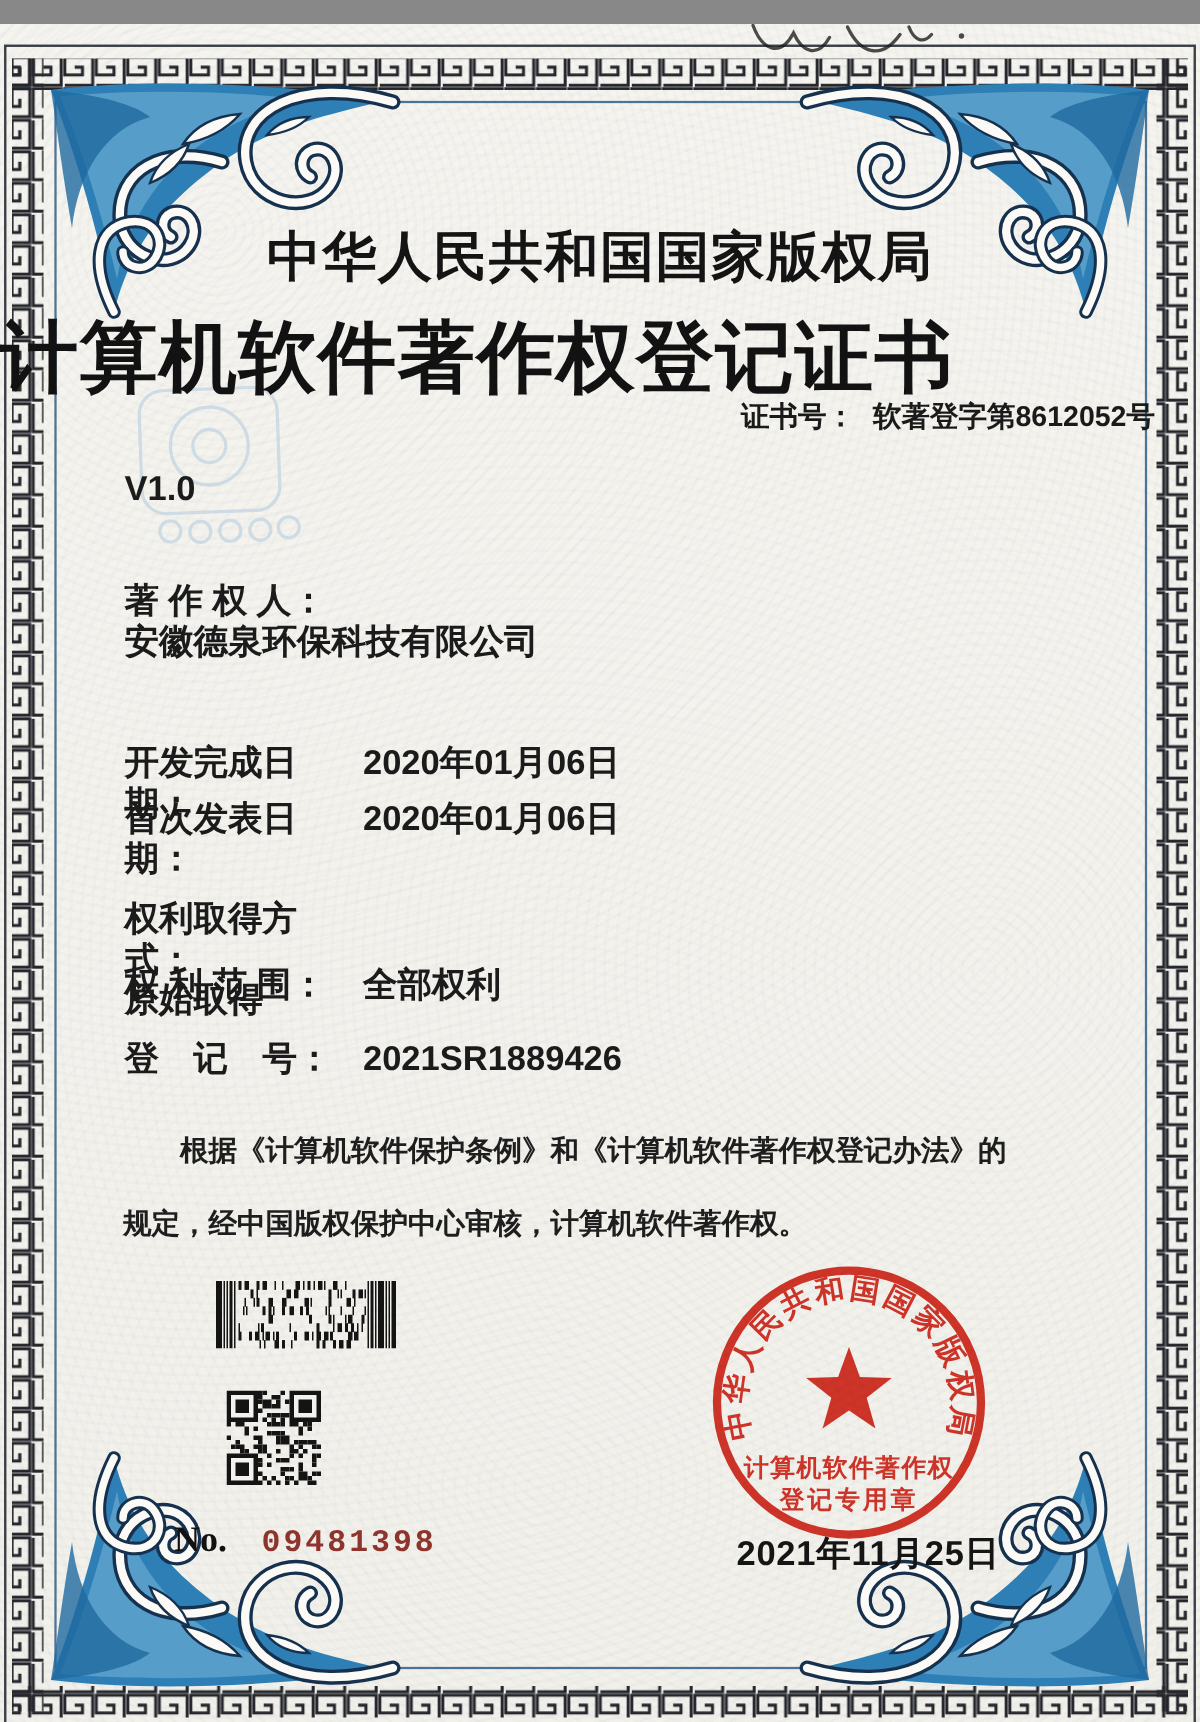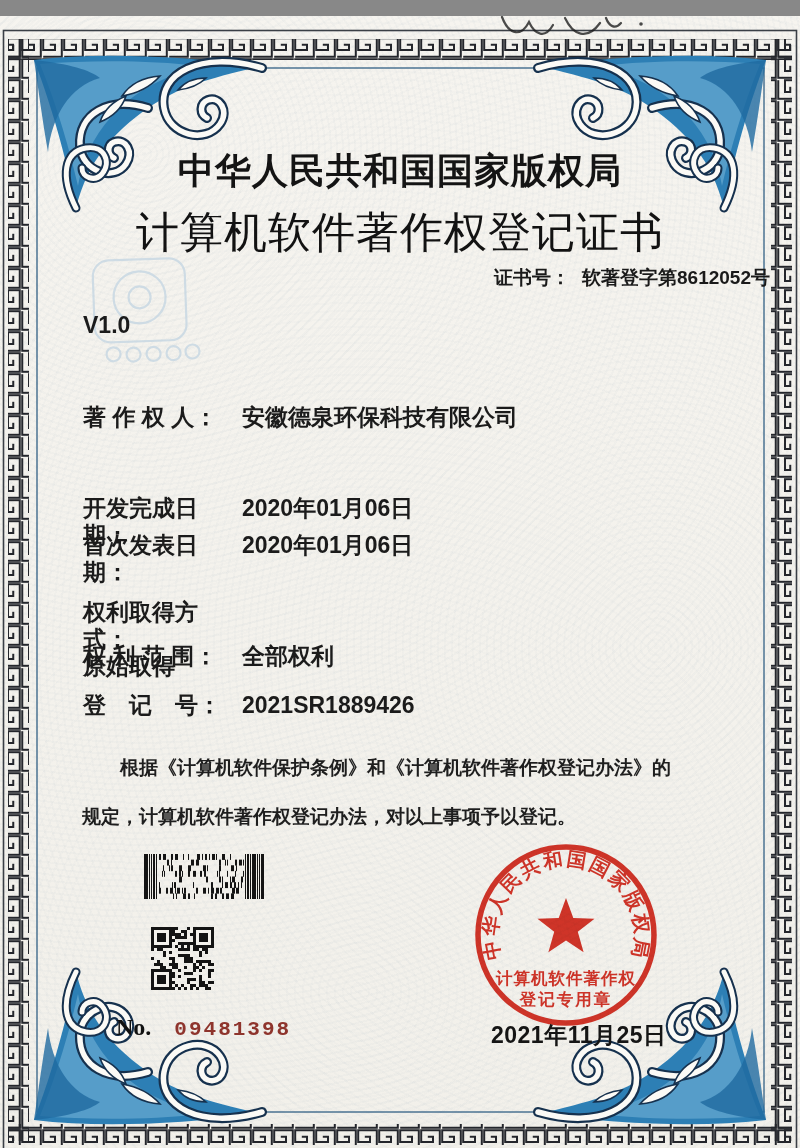--- a/index.html
+++ b/index.html
@@ -9,22 +9,22 @@
       repeating-radial-gradient(circle at 18% 12%, rgba(150,170,185,.05) 0 2px, transparent 2px 6px),
       repeating-radial-gradient(circle at 82% 55%, rgba(150,170,185,.045) 0 2px, transparent 2px 7px),
       repeating-radial-gradient(circle at 45% 85%, rgba(160,175,190,.04) 0 2px, transparent 2px 8px),
       linear-gradient(#f6f4ef,#f2f0ea);
     font-family:"Liberation Sans","DejaVu Sans",sans-serif;color:#1c1c1c;
   }
   .abs{position:absolute;}
   svg.layer{position:absolute;pointer-events:none;}
   .t1{top:131px;left:0;right:0;text-align:center;font-family:"Liberation Serif","DejaVu Serif",serif;
       font-weight:bold;font-size:36px;letter-spacing:1px;color:#141414;}
-  .t2{top:188px;left:0;right:0;text-align:center;font-family:"Liberation Serif","DejaVu Serif",serif;
-      font-weight:normal;font-size:43px;letter-spacing:1px;color:#121212;}
+  .t2{top:188px;left:0;right:0;font-family:"Liberation Serif","DejaVu Serif",serif;
+      font-weight:bold;font-size:52px;letter-spacing:1px;color:#121212;}
   .certno{top:249px;left:494px;font-weight:bold;font-size:19px;display:flex;gap:12px;color:#1a1a1a;}
   .row{position:absolute;left:83px;display:flex;font-weight:bold;font-size:23px;line-height:27px;color:#1b1b1b;}
   .row .lab{width:159px;flex:none;}
   .row .val{white-space:nowrap;}
   .bodytext{position:absolute;left:82px;width:660px;font-weight:bold;font-size:19px;
       line-height:49px;color:#1e1e1e;}
   .bodytext .ln1{padding-left:38px;}
   .serial{top:998px;left:116px;display:flex;align-items:baseline;gap:23px;}
   .serial .pfx{font-family:"Liberation Serif","DejaVu Serif",serif;font-weight:bold;font-size:24px;color:#111;}
   .serial .num{font-family:"Liberation Mono","DejaVu Sans Mono",monospace;font-size:21px;
@@ -103,21 +103,21 @@
   <div class="abs certno">
     <span>证书号：</span>
     <span>软著登字第8612052号</span>
   </div>
 
   <div class="row" style="top:296px;">
     <span class="val">
       <div>V1.0</div>
     </span>
   </div>
-  <div class="row" style="top:388px;">
+  <div class="row" style="top:371px;flex-direction:column;">
     <span class="lab">著 作 权 人：</span>
     <span class="val">安徽德泉环保科技有限公司</span>
   </div>
   <div class="row" style="top:479px;">
     <span class="lab">开发完成日期：</span>
     <span class="val">2020年01月06日</span>
   </div>
   <div class="row" style="top:516px;">
     <span class="lab">首次发表日期：</span>
     <span class="val">2020年01月06日</span>
@@ -130,21 +130,21 @@
     <span class="lab">权 利 范 围：</span>
     <span class="val">全部权利</span>
   </div>
   <div class="row" style="top:676px;">
     <span class="lab">登　记　号：</span>
     <span class="val">2021SR1889426</span>
   </div>
 
   <div class="bodytext" style="top:727px;">
     <div class="ln1">根据《计算机软件保护条例》和《计算机软件著作权登记办法》的</div>
-    <div>规定，计算机软件著作权登记办法，对以上事项予以登记。</div>
+    <div>规定，经中国版权保护中心审核，计算机软件著作权。</div>
   </div>
 
   <svg class="layer" style="left:144px;top:838px;" width="120" height="45" viewBox="0 0 120 45">
     <g id="barcode-bars">
         <rect x="0" y="0" width="4" height="45" fill="#141414"></rect>
         <rect x="5" y="0" width="1" height="45" fill="#141414"></rect>
         <rect x="7" y="0" width="1" height="45" fill="#141414"></rect>
         <rect x="9" y="0" width="2" height="45" fill="#141414"></rect>
         <rect x="12" y="0" width="1" height="45" fill="#141414"></rect>
         <rect x="101" y="0" width="1" height="45" fill="#141414"></rect>

